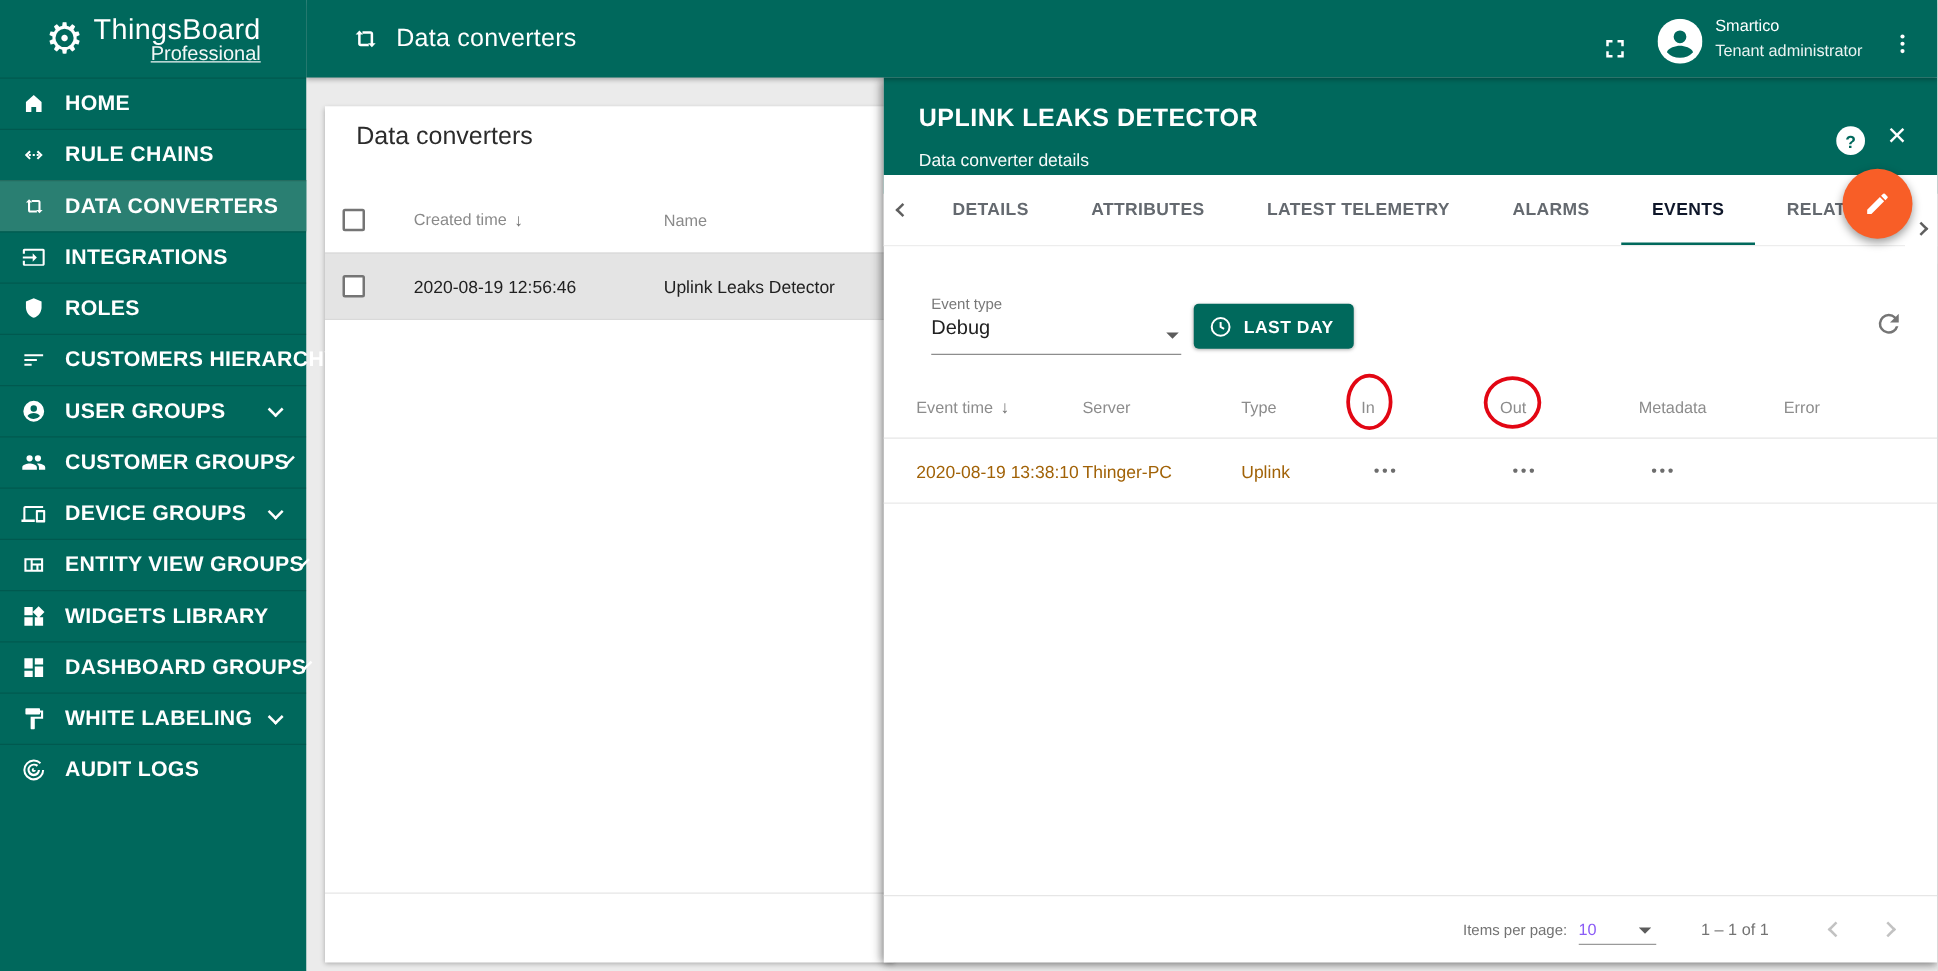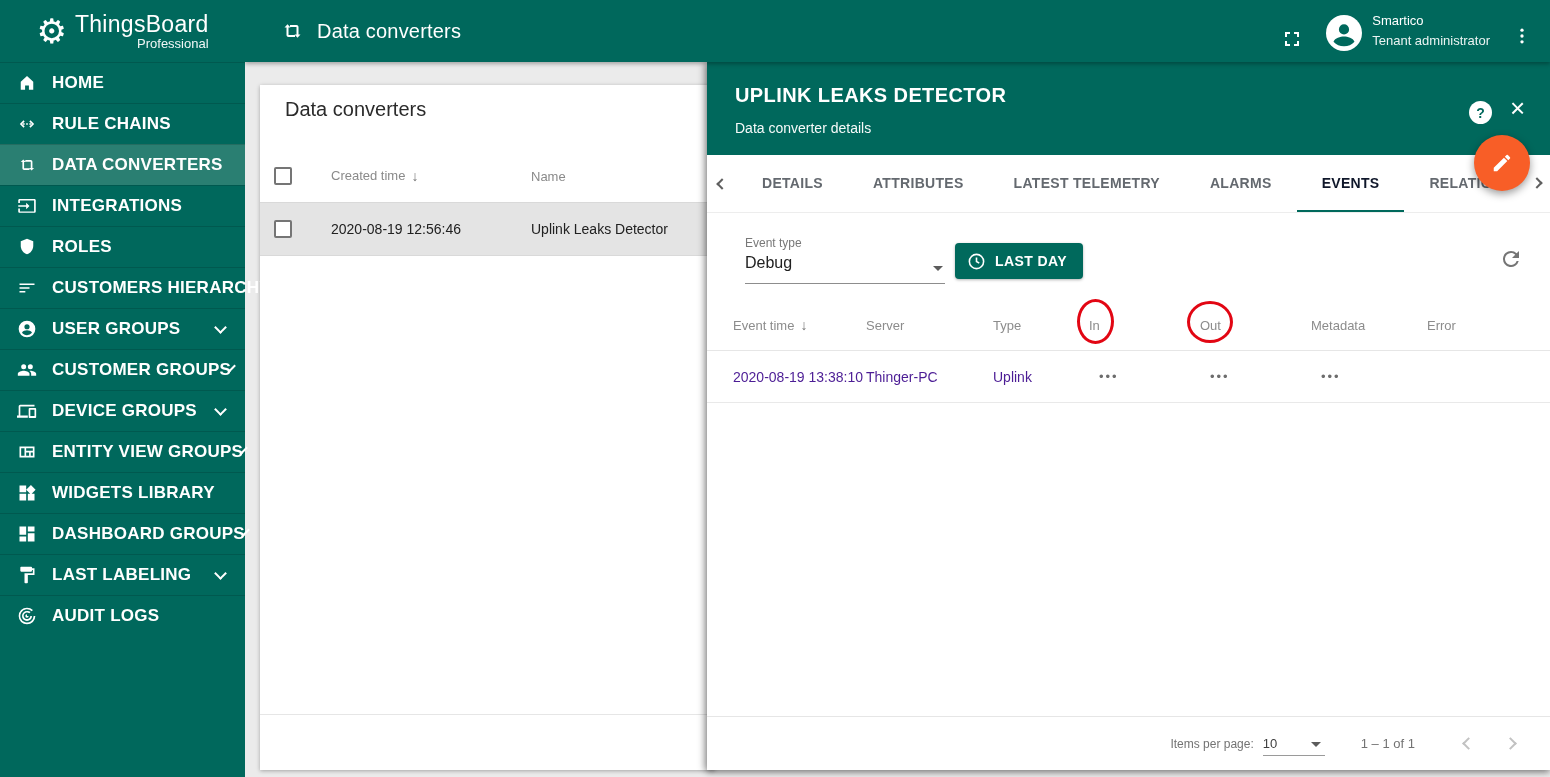--- a/index.html
+++ b/index.html
@@ -5,21 +5,21 @@
   * { margin:0; padding:0; box-sizing:border-box; }
   body { font-family:"Liberation Sans", sans-serif; background:#cfcfcf; }
   .stage { position:relative; width:1550px; height:777px; background:#ebebeb; overflow:hidden; }
 
   
   .sidebar { position:absolute; left:0; top:0; width:245px; height:777px; background:#00685C; z-index:6; }
   .logo { height:62px; display:flex; align-items:center; justify-content:center; gap:8px; color:#fff; }
   .logo-gear { font-size:34px; line-height:1; }
   .logo-text { display:flex; flex-direction:column; align-items:flex-end; }
   .logo-brand { font-size:23px; letter-spacing:.3px; }
-  .logo-sub { font-size:13px; opacity:.95; margin-top:-2px; }
+  .logo-sub { font-size:16px; opacity:.95; margin-top:-2px;text-decoration:underline; }
   .nav { }
   .nav-item { height:41px; display:flex; align-items:center; padding:0 14px 0 17px; color:#fff;
               border-top:1px solid rgba(0,0,0,.14); cursor:pointer; }
   .nav-item.active { background:#2A7F72; }
   .nav-icon { width:20px; height:20px; margin-right:15px; flex:0 0 20px; }
   .nav-icon svg { width:20px; height:20px; fill:#fff; }
   .nav-label { font-size:17px; font-weight:bold; letter-spacing:.25px; flex:1; white-space:nowrap; }
   .nav-chevron { width:9px; height:9px; border-right:2px solid #fff; border-bottom:2px solid #fff;
                  transform:rotate(45deg); margin:-4px 6px 0 0; }
 
@@ -62,21 +62,21 @@
   .dp-title { position:absolute; left:28px; top:22px; font-size:20px; font-weight:bold; letter-spacing:.4px; }
   .dp-subtitle { position:absolute; left:28px; top:58px; font-size:14px; opacity:.97; }
   .dp-help { position:absolute; left:762px; top:39px; width:23px; height:23px; border-radius:50%; background:#fff;
              color:#00685C; font-size:14px; font-weight:bold; display:flex; align-items:center; justify-content:center; cursor:pointer; }
   .dp-close { position:absolute; left:803px; top:33px; font-size:26px; line-height:1; cursor:pointer; }
 
   .fab { position:absolute; left:767px; top:73px; width:56px; height:56px; border-radius:50%; background:#F85E27;
          box-shadow:0 3px 8px rgba(0,0,0,.4); display:flex; align-items:center; justify-content:center; z-index:9; cursor:pointer; }
   .fab svg { width:22px; height:22px; fill:#fff; }
 
-  .tabbar { position:absolute; left:0; top:94px; width:100%; height:57px; display:flex; align-items:stretch;
+  .tabbar { position:absolute; left:0; top:78px; width:100%; height:57px; display:flex; align-items:stretch;
             overflow:hidden; border-bottom:1px solid #ededed; background:#fff; }
   .tab-scroll { width:30px; display:flex; align-items:center; justify-content:center; cursor:pointer; flex:0 0 30px; }
   .tab-scroll-right { position:absolute; right:0; top:93px; width:26px; height:56px; background:#fff; display:flex;
                       align-items:center; justify-content:center; cursor:pointer; z-index:8; }
   .chev { width:8px; height:8px; border-right:2px solid #5f5f5f; border-bottom:2px solid #5f5f5f; }
   .chev.left { transform:rotate(135deg); }
   .chev.right { transform:rotate(-45deg); }
   .tab { padding:0 25px; display:flex; align-items:center; font-size:14px; font-weight:bold; letter-spacing:.3px;
          color:#64696f; cursor:pointer; white-space:nowrap; border-bottom:2px solid transparent; }
   .tab.active { color:#0f172a; border-bottom:2px solid #00695C; }
@@ -92,32 +92,32 @@
                  display:flex; align-items:center; gap:9px; cursor:pointer; box-shadow:0 1px 3px rgba(0,0,0,.3);
                  font-family:"Liberation Sans", sans-serif; }
   .btn-lastday svg { width:19px; height:19px; }
   .ev-refresh { position:absolute; right:27px; top:185px; width:24px; height:24px; cursor:pointer; }
   .ev-refresh svg { width:24px; height:24px; fill:#757575; }
 
   .ev-grid { display:grid; grid-template-columns:133px 127px 96px 111px 111px 116px auto; padding-left:26px; align-items:center; }
   .ev-thead { position:absolute; left:0; top:238px; width:100%; height:51px; border-bottom:1px solid #e6e6e6; }
   .ev-th { font-size:13px; color:#8c8c8c; display:flex; align-items:center; gap:6px; }
   .ev-trow { position:absolute; left:0; top:289px; width:100%; height:52px; border-bottom:1px solid #e9e9e9; }
-  .ev-td { font-size:14px; color:#4c1d95; }
+  .ev-td { font-size:14px; color:#a16207; }
   .ev-dots { color:#6d6d6d; letter-spacing:2px; font-size:13px; text-indent:10px; cursor:pointer; }
 
   .circle-annotation { position:absolute; border:3px solid #E20613; border-radius:50%; z-index:7; }
   .circle-in { left:370px; top:237px; width:37px; height:45px; }
   .circle-out { left:480px; top:239px; width:46px; height:42px; }
 
   .ev-paginator { position:absolute; left:0; bottom:0; width:100%; height:54px; border-top:1px solid #e6e6e6;
                   display:flex; align-items:center; justify-content:flex-end; padding-right:25px; }
   .pg-label { font-size:12px; color:#737373; }
   .pg-select { position:relative; width:62px; height:24px; border-bottom:1px solid #9a9a9a; margin-left:9px;
-               font-size:13px; color:#404040; padding-top:4px; cursor:pointer; }
+               font-size:13px; color:#8b5cf6; padding-top:4px; cursor:pointer; }
   .pg-select .caret { position:absolute; right:4px; top:10px; border-left:5px solid transparent;
                       border-right:5px solid transparent; border-top:5px solid #5c5c5c; }
   .pg-range { font-size:13px; color:#737373; margin:0 38px 0 36px; }
   .pg-prev, .pg-next { width:30px; height:30px; display:flex; align-items:center; justify-content:center; cursor:default; }
   .pg-prev { margin-right:12px; }
   .chev-dis { width:9px; height:9px; border-right:2px solid #c2c2c2; border-bottom:2px solid #c2c2c2; }
 </style>
 </head>
 <body>
 
@@ -207,21 +207,21 @@
         <span class="nav-icon"><svg viewBox="0 0 24 24">
               <path d="M3 13h8V3H3zm10 8h8V11h-8zM3 21h8v-6H3zm10-18v6h8V3z"></path>
             </svg></span>
         <span class="nav-label">DASHBOARD GROUPS</span>
         <span class="nav-chevron"></span>
       </div>
       <div class="nav-item">
         <span class="nav-icon"><svg viewBox="0 0 24 24">
               <path d="M18 4V3c0-.6-.4-1-1-1H5c-.6 0-1 .4-1 1v4c0 .6.4 1 1 1h12c.6 0 1-.4 1-1V6h1v4H9v11c0 .6.4 1 1 1h2c.6 0 1-.4 1-1v-9h8V4z"></path>
             </svg></span>
-        <span class="nav-label">LAST LABELING</span>
+        <span class="nav-label">WHITE LABELING</span>
         <span class="nav-chevron"></span>
       </div>
       <div class="nav-item">
         <span class="nav-icon"><svg viewBox="0 0 24 24">
               <path d="M12 2a10 10 0 1 0 10 10h-2a8 8 0 1 1-2.3-5.7l1.4-1.4A10 10 0 0 0 12 2zm0 4a6 6 0 1 0 6 6h-2a4 4 0 1 1-1.2-3.2l1.5-1.5A6 6 0 0 0 12 6zm0 4a2 2 0 1 0 2 2h-2z"></path>
             </svg></span>
         <span class="nav-label">AUDIT LOGS</span>
       </div>
 
     </div>

